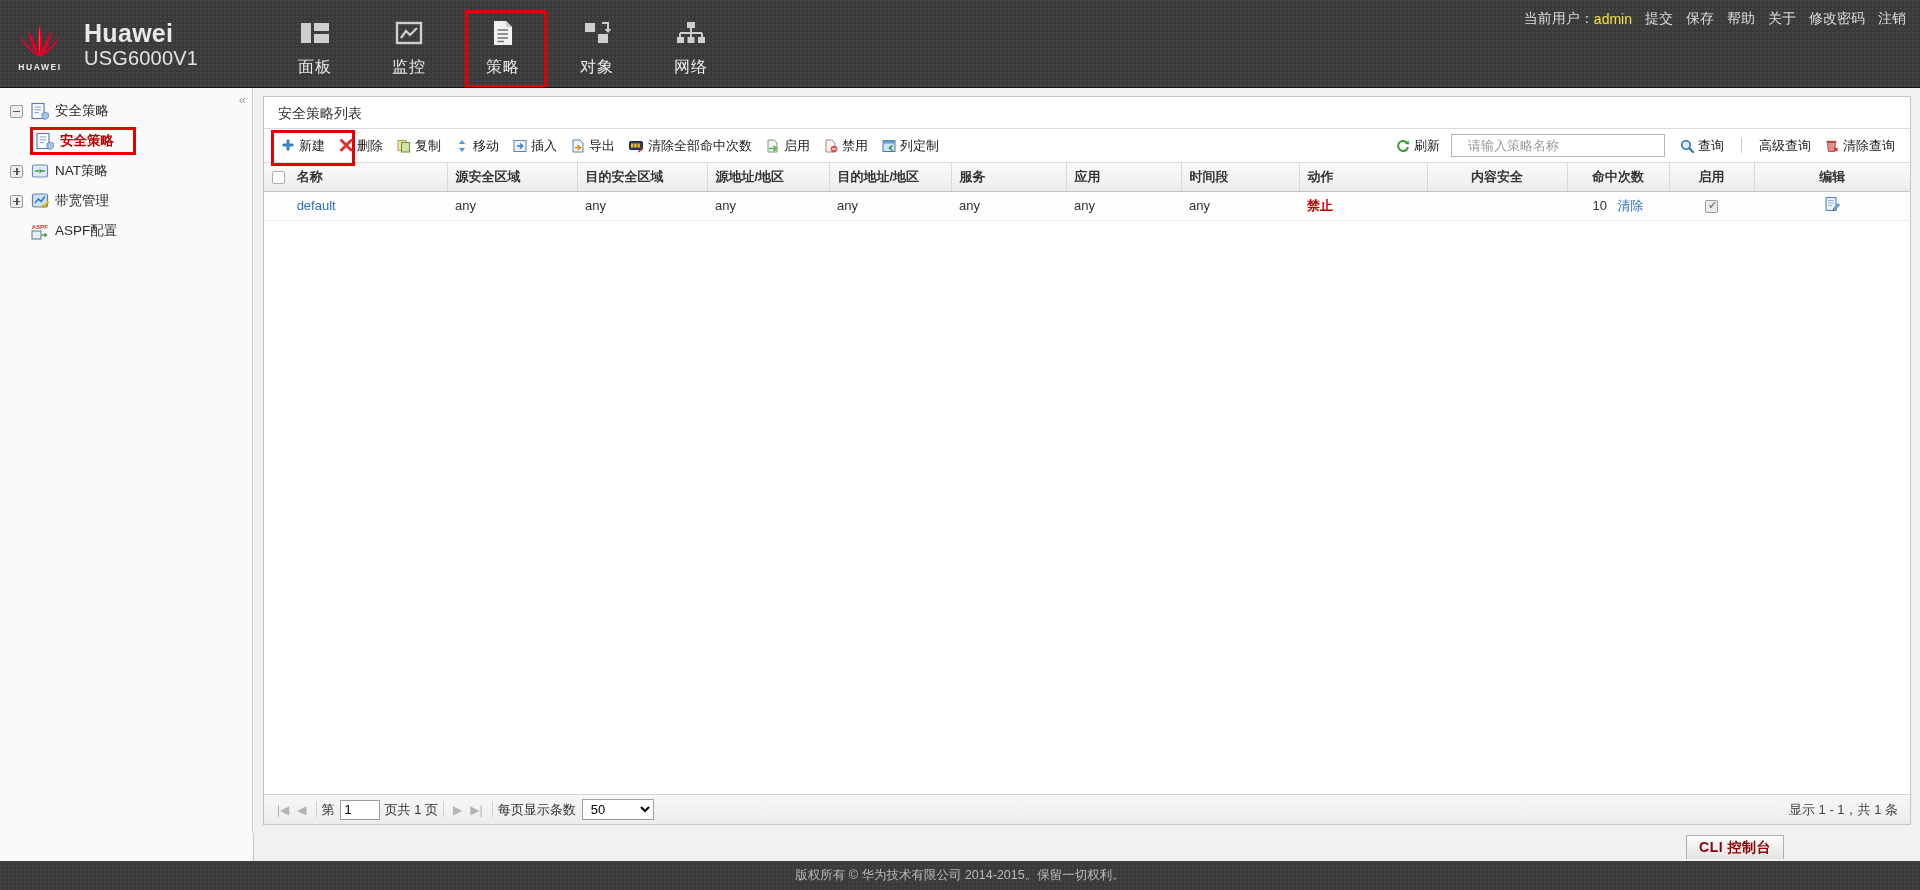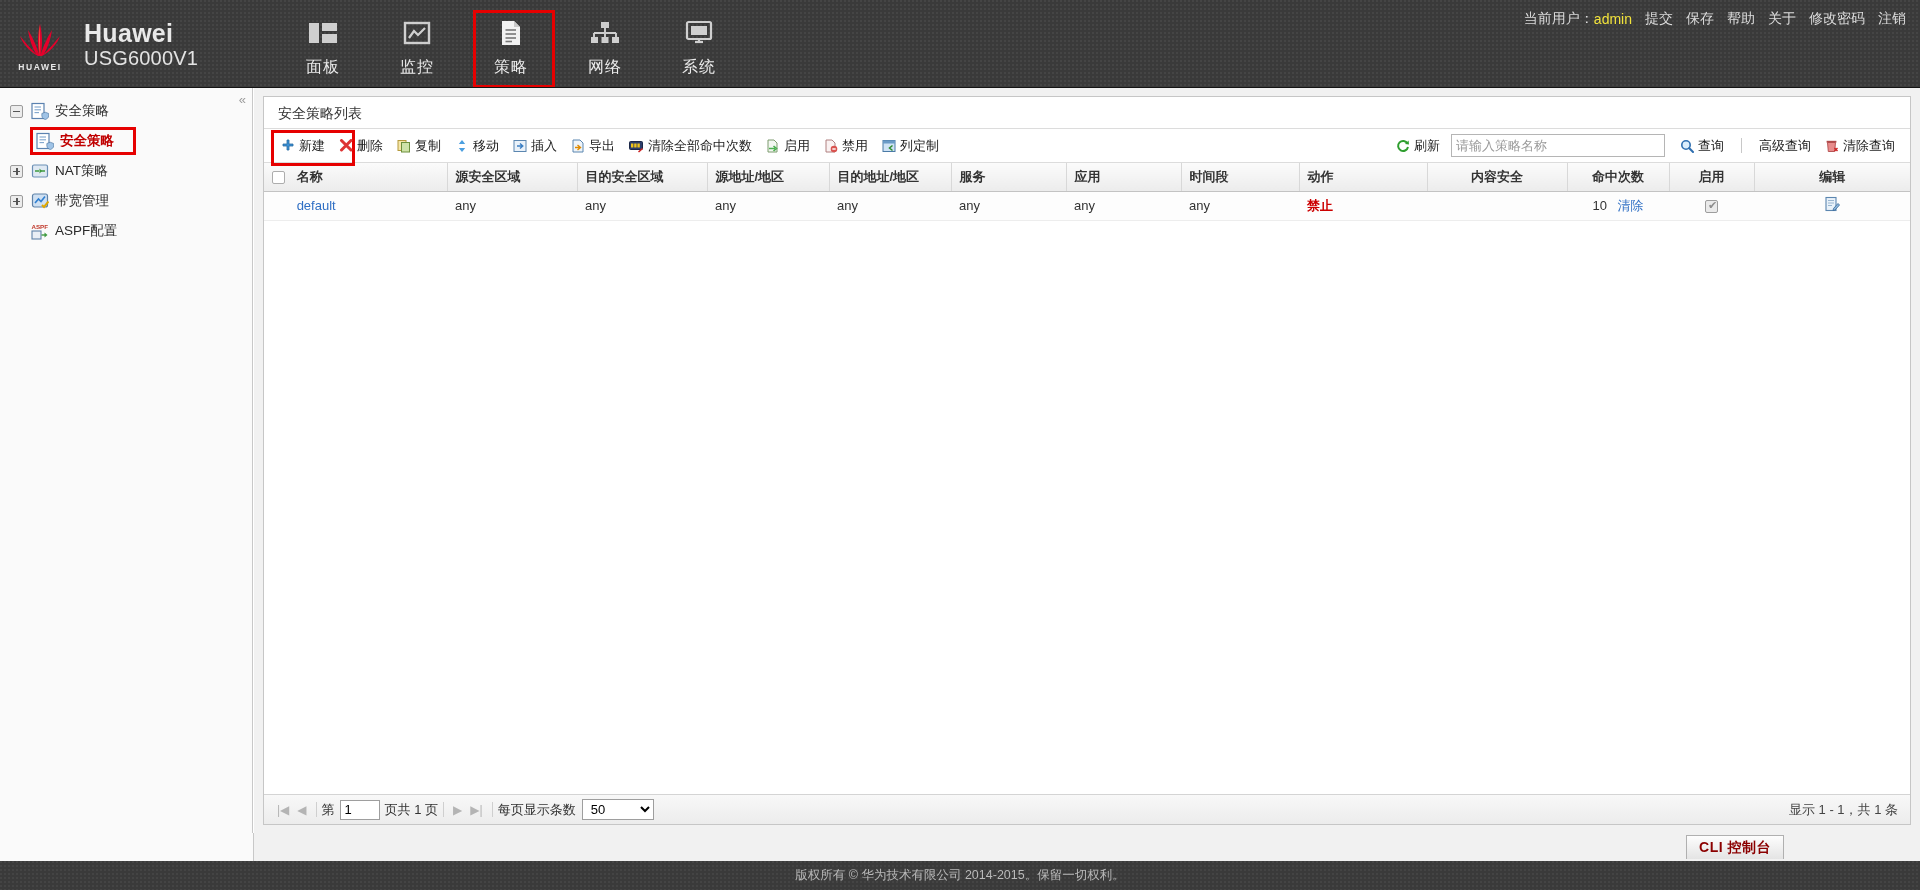--- a/index.html
+++ b/index.html
@@ -43,21 +43,21 @@
   .brand-name {
     font-size: 25px; font-weight: bold; color: #e9e9e9;
     letter-spacing: 0.3px;
   }
   .brand-model {
     font-size: 20px; color: #e3e3e3; font-weight: normal;
     letter-spacing: 0.2px;
   }
 
   
-  .nav { position: absolute; left: 276px; top: 0; height: 88px; display: flex; }
+  .nav { position: absolute; left: 268px; top: 0; height: 88px; display: flex; }
   .nav-item {
     width: 94px; height: 88px;
     display: flex; flex-direction: column;
     align-items: center; justify-content: center;
     cursor: pointer; position: relative;
     padding-top: 4px;
   }
   .nav-icon { height: 36px; display: flex; align-items: center; justify-content: center; }
   .nav-label {
     font-size: 16px; color: #ebebeb; margin-top: 6px; letter-spacing: 1px;
@@ -170,21 +170,21 @@
     left: -3px; top: -4px; width: 78px; height: 30px;
     border: 3px solid #e60000; pointer-events: none;
   }
   .tb-right {
     margin-left: auto; display: flex; align-items: center;
     white-space: nowrap;
   }
   .search-input {
     width: 214px; height: 23px;
     border: 1px solid #b5b5b5;
-    padding: 0 4px; font-size: 13px;
+    padding: 0 16px; font-size: 13px;
     color: #333; outline: none;
     margin: 0 8px 0 4px;
     background: #fff;
   }
   .search-input::placeholder { color: #9a9a9a; }
   .tb-sep {
     width: 1px; height: 15px; background: #c8c8c8;
     margin: 0 10px;
   }
 
@@ -339,45 +339,45 @@
             <path d="M7.5 11 H18"></path>
               <path d="M7.5 15 H18"></path>
               <path d="M7.5 19 H18"></path>
               <path d="M7.5 22.5 H14"></path>
           </g>
         </svg>
       </div>
       <div class="nav-label">策略</div>
     </div>
 
+    <div class="nav-item">
+      <div class="nav-icon">
+        <svg width="28" height="26" viewBox="0 0 28 26">
+          <rect x="2" y="3" width="10" height="9" fill="#cfcfcf"></rect>
+          <rect x="15" y="14" width="10" height="9" fill="#cfcfcf"></rect>
+          <path d="M19 3 H25 V10" fill="none" stroke="#cfcfcf" stroke-width="2"></path>
+          <path d="M25 13 l-3.5 -4 h7 Z" fill="#cfcfcf"></path>
+        </svg>
+      </div>
+      <div class="nav-label">对象</div>
+    </div>
 
     <div class="nav-item">
       <div class="nav-icon">
         <svg width="30" height="26" viewBox="0 0 30 26">
           <rect x="11" y="2" width="8" height="6" fill="#cfcfcf"></rect>
           <path d="M15 8 V13 M4 13 H26 M4 13 V17 M15 13 V17 M26 13 V17" stroke="#cfcfcf" stroke-width="1.9" fill="none"></path>
           <rect x="1" y="17" width="7" height="6" fill="#cfcfcf"></rect>
           <rect x="11.5" y="17" width="7" height="6" fill="#cfcfcf"></rect>
           <rect x="22" y="17" width="7" height="6" fill="#cfcfcf"></rect>
         </svg>
       </div>
       <div class="nav-label">网络</div>
     </div>
 
-    <div class="nav-item">
-      <div class="nav-icon">
-        <svg width="28" height="26" viewBox="0 0 28 26">
-          <rect x="2" y="2" width="24" height="17" rx="1.5" fill="none" stroke="#cfcfcf" stroke-width="2.2"></rect>
-          <rect x="6" y="6" width="16" height="9" fill="#cfcfcf"></rect>
-          <path d="M10 22 H18" stroke="#cfcfcf" stroke-width="2.2"></path>
-          <path d="M14 19 V22" stroke="#cfcfcf" stroke-width="2.2"></path>
-        </svg>
-      </div>
-      <div class="nav-label">系统</div>
-    </div>
 
   </div>
 
   <div class="topright">
     <span class="cur-user">当前用户：</span>
     <span class="admin">admin</span>
     <a>提交</a>
     <a>保存</a>
     <a>帮助</a>
     <a>关于</a>

